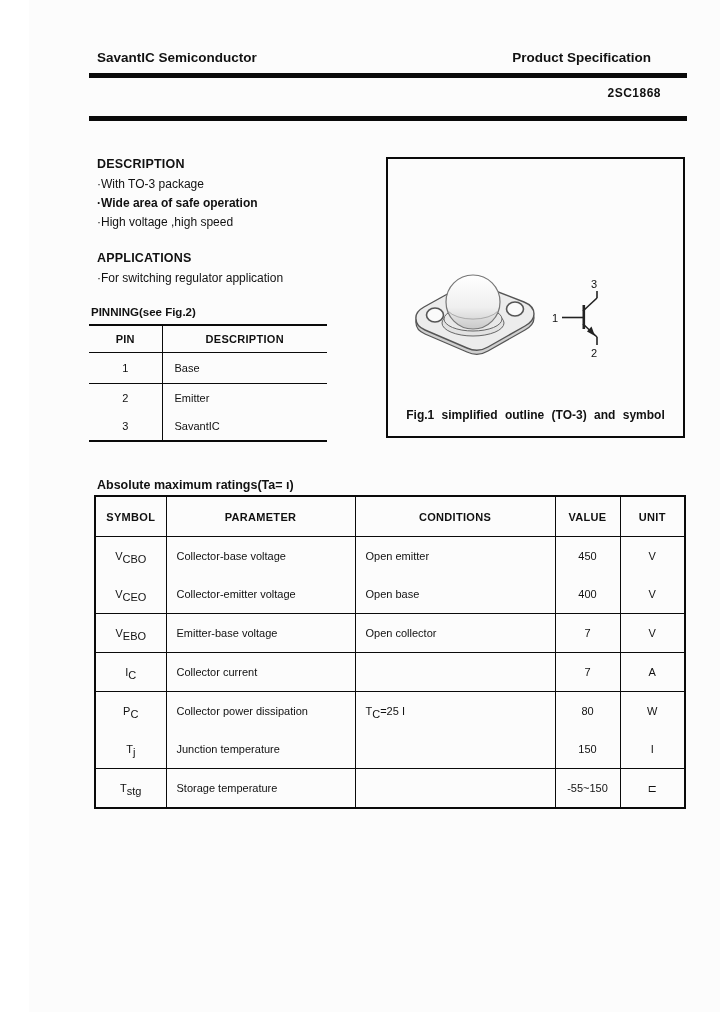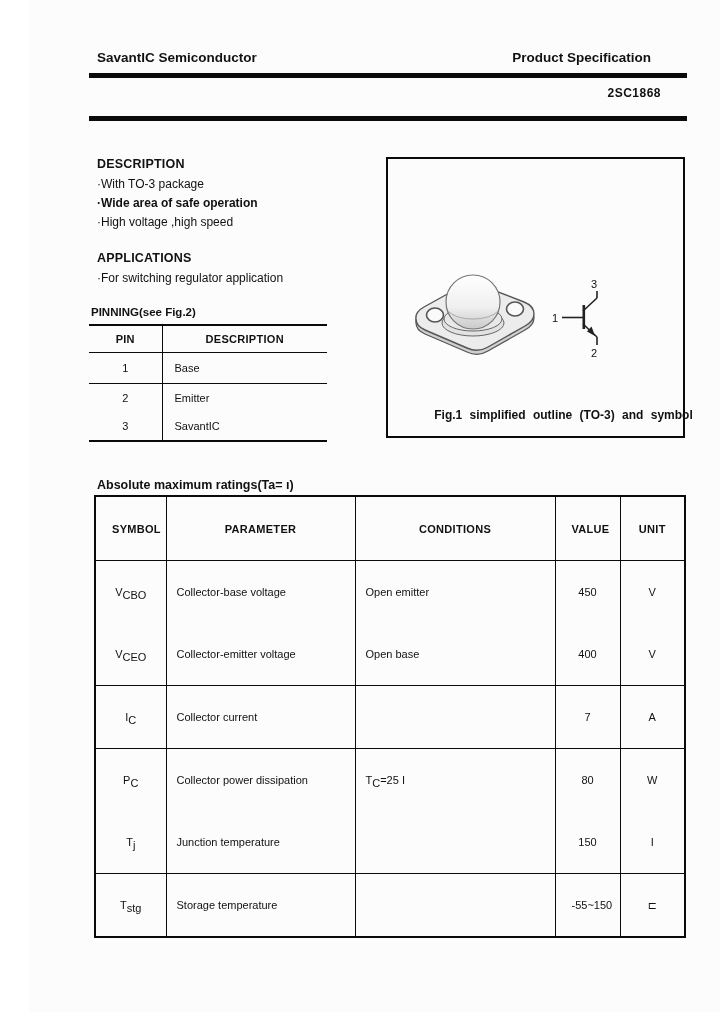--- a/index.html
+++ b/index.html
@@ -46,33 +46,33 @@
   table.pin tr.r3 td { height:28px; }
 
   
   .figbox {
     left:357px; top:157px; width:299px; height:281px;
     border:2px solid #0a0a0a; box-sizing:border-box;
   }
   .to3svg  { position:absolute; left:24px;  top:110px; }
   .symsvg  { position:absolute; left:154px; top:114px; }
   .caption { position:absolute; left:0; top:249px; width:100%;
-             text-align:center; font-weight:bold; font-size:12px; word-spacing:4px;padding-left:28px; }
+             text-align:center; font-weight:bold; font-size:12px; word-spacing:4px; }
 
   
   .rat-h { left:68px; top:478px; font-size:12.5px; font-weight:bold; }
   table.rt {
     position:absolute; left:65px; top:495px; width:590px;
     border-collapse:collapse; table-layout:fixed;
     border:2px solid #0a0a0a;
   }
   table.rt th, table.rt td {
     border-left:1.5px solid #0a0a0a;
     font-size:11px; height:30px; vertical-align:middle;
-    text-align:center; padding:16px; font-weight:normal;
+    text-align:center; padding:4px; font-weight:normal;
   }
   table.rt th { font-weight:bold; height:31px; letter-spacing:0.3px; }
   table.rt td.pl { text-align:left; padding-left:10px; }
   table.rt tr.hb > * { border-bottom:1.5px solid #0a0a0a; }
   sub { font-size:11px; line-height:0; }
 </style>
 </head>
 <body>
 
 <div class="page">
@@ -188,20 +188,27 @@
     </tr>
 
     <tr class="hb">
       <td><span>V</span><sub>CEO</sub></td>
       <td class="pl">Collector-emitter voltage</td>
       <td class="pl"><span>Open base</span><sub></sub><span></span></td>
       <td>400</td>
       <td>V</td>
     </tr>
 
+    <tr class="hb">
+      <td><span>V</span><sub>EBO</sub></td>
+      <td class="pl">Emitter-base voltage</td>
+      <td class="pl"><span>Open collector</span><sub></sub><span></span></td>
+      <td>7</td>
+      <td>V</td>
+    </tr>
 
     <tr class="hb">
       <td><span>I</span><sub>C</sub></td>
       <td class="pl">Collector current</td>
       <td class="pl"><span></span><sub></sub><span></span></td>
       <td>7</td>
       <td>A</td>
     </tr>
 
     <tr>

